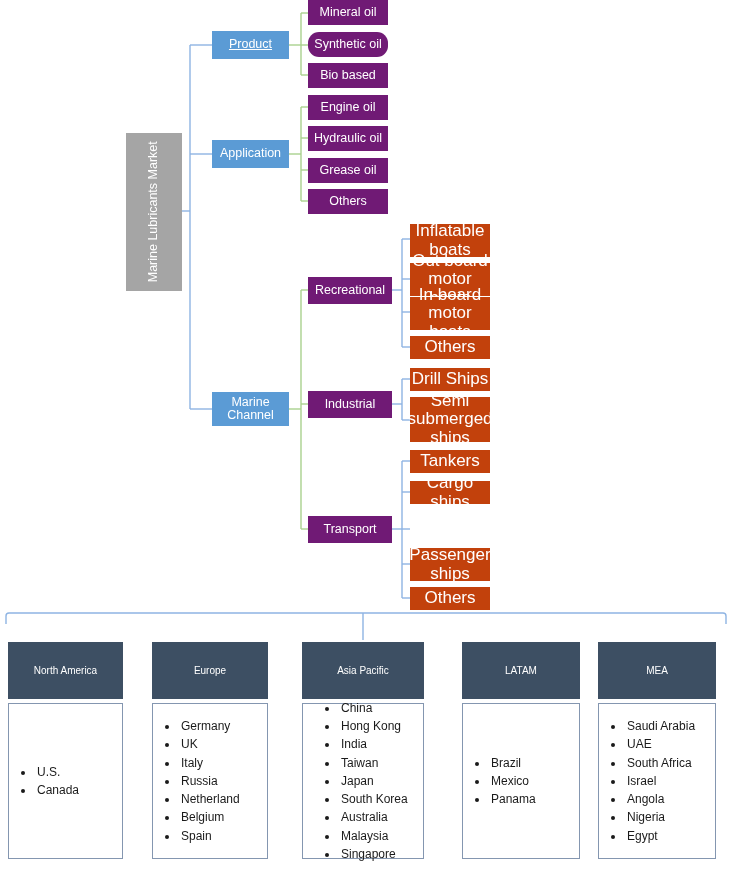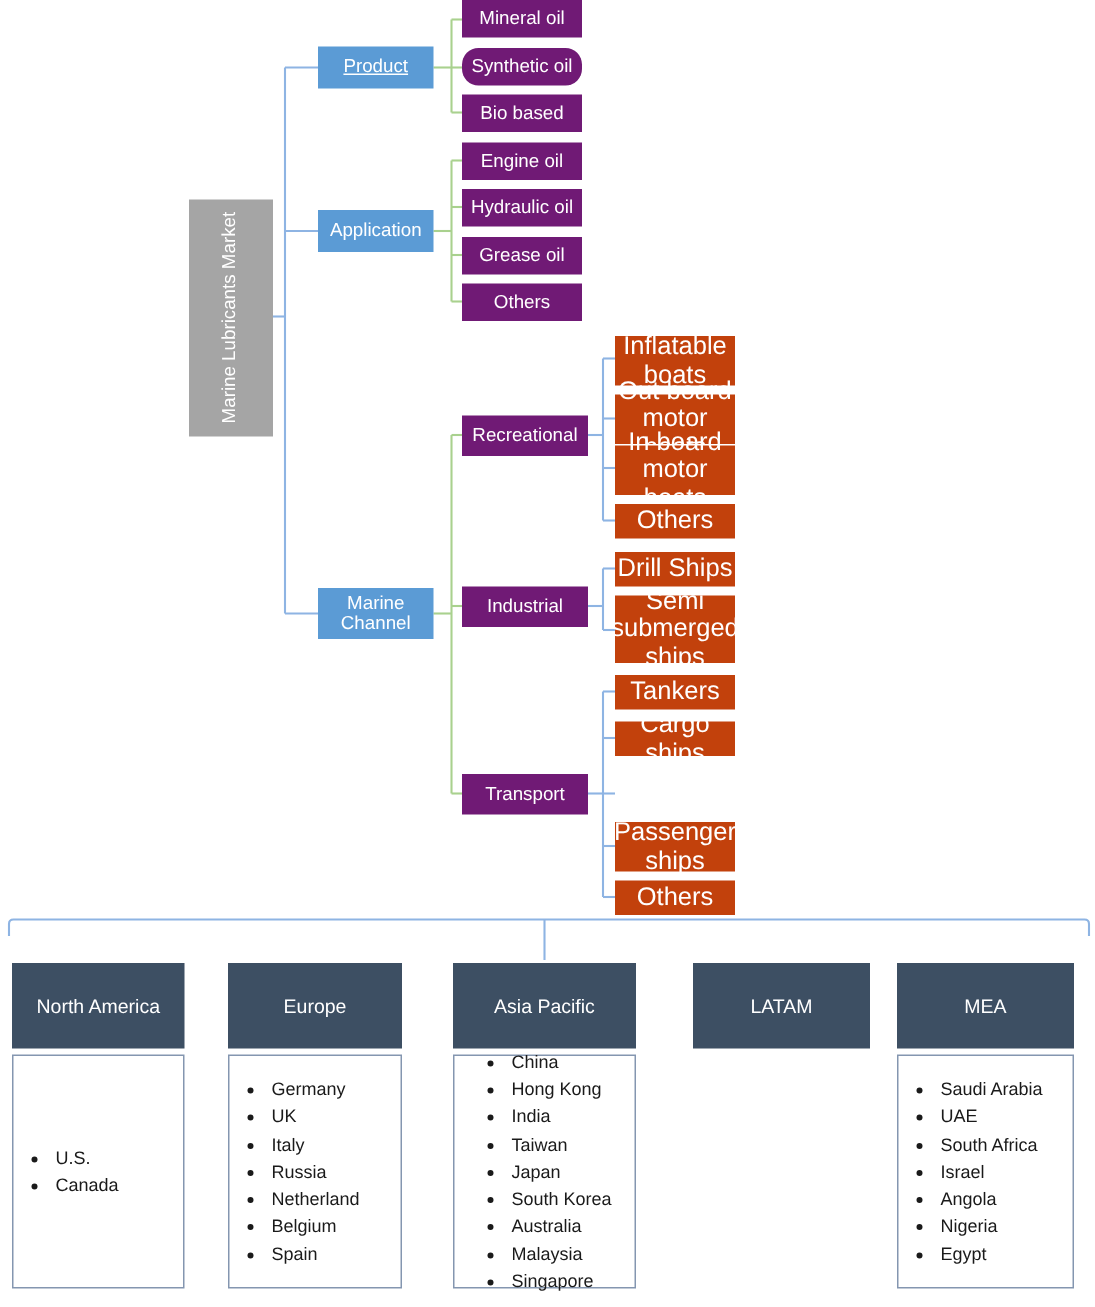--- a/index.html
+++ b/index.html
@@ -66,21 +66,21 @@
   }
   
   .region-header {
     position: absolute;
     box-sizing: border-box;
     background: #3d4f63;
     color: #ffffff;
     display: flex;
     align-items: center;
     justify-content: center;
-    font-size: 13px;
+    font-size: 10px;
     top: 642px;
     height: 57px;
   }
   .region-body {
     position: absolute;
     box-sizing: border-box;
     background: #ffffff;
     border: 1px solid #8496b0;
     top: 703px;
     height: 156px;
@@ -293,20 +293,27 @@
         <li>South Korea</li>
         <li>Australia</li>
         <li>Malaysia</li>
         <li>Singapore</li>
       </ul>
   </div>
 
   <div class="region-header" style="left:462px; width:118px;">
     <span>LATAM</span>
   </div>
+  <div class="region-body" style="left:462px; width:118px;">
+    <ul>
+        <li>Brazil</li>
+        <li>Mexico</li>
+        <li>Panama</li>
+      </ul>
+  </div>
 
   <div class="region-header" style="left:598px; width:118px;">
     <span>MEA</span>
   </div>
   <div class="region-body" style="left:598px; width:118px;">
     <ul>
         <li>Saudi Arabia</li>
         <li>UAE</li>
         <li>South Africa</li>
         <li>Israel</li>

